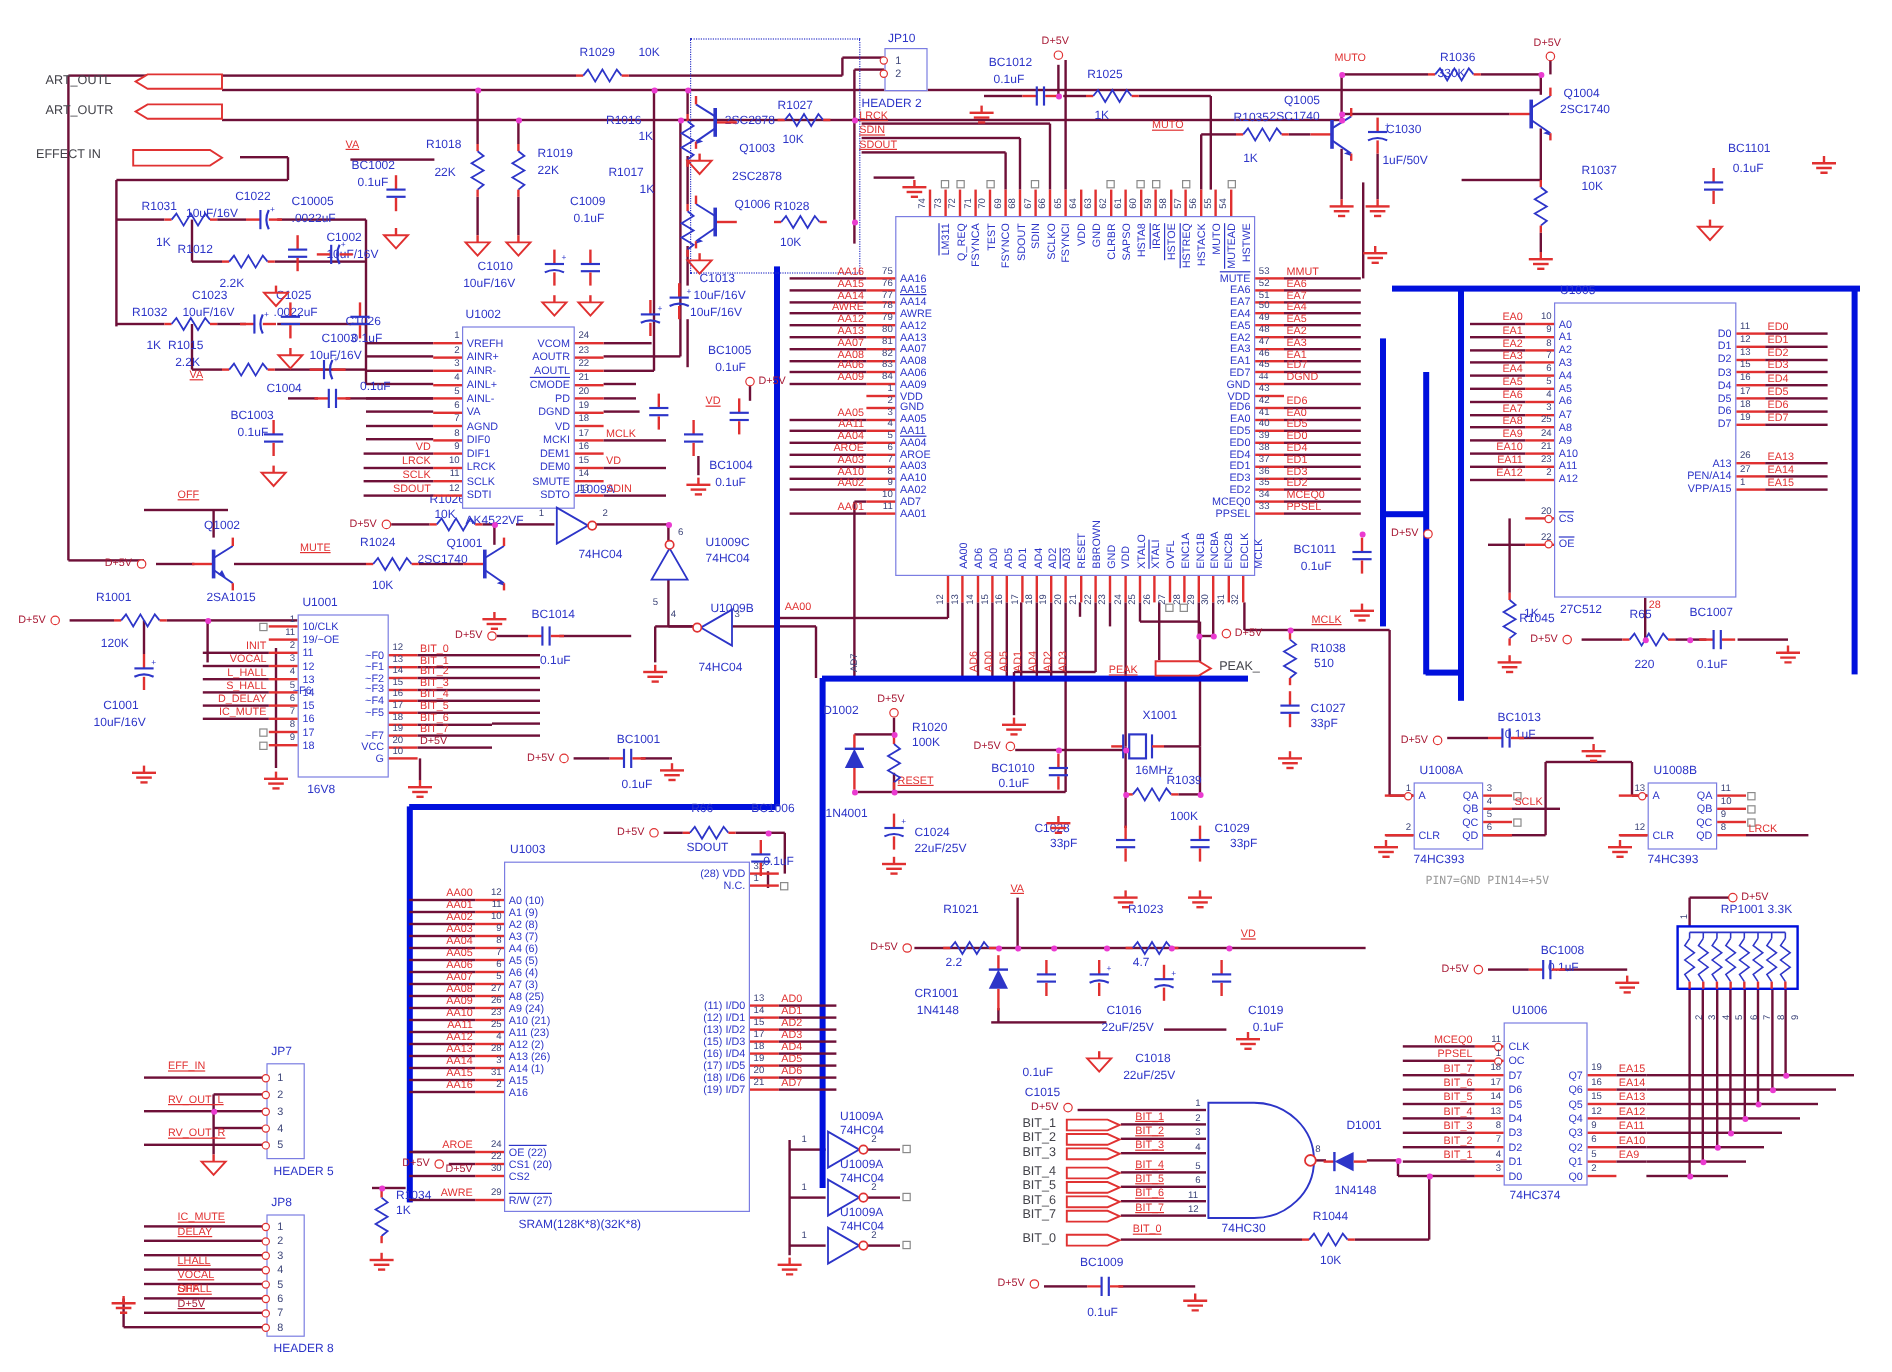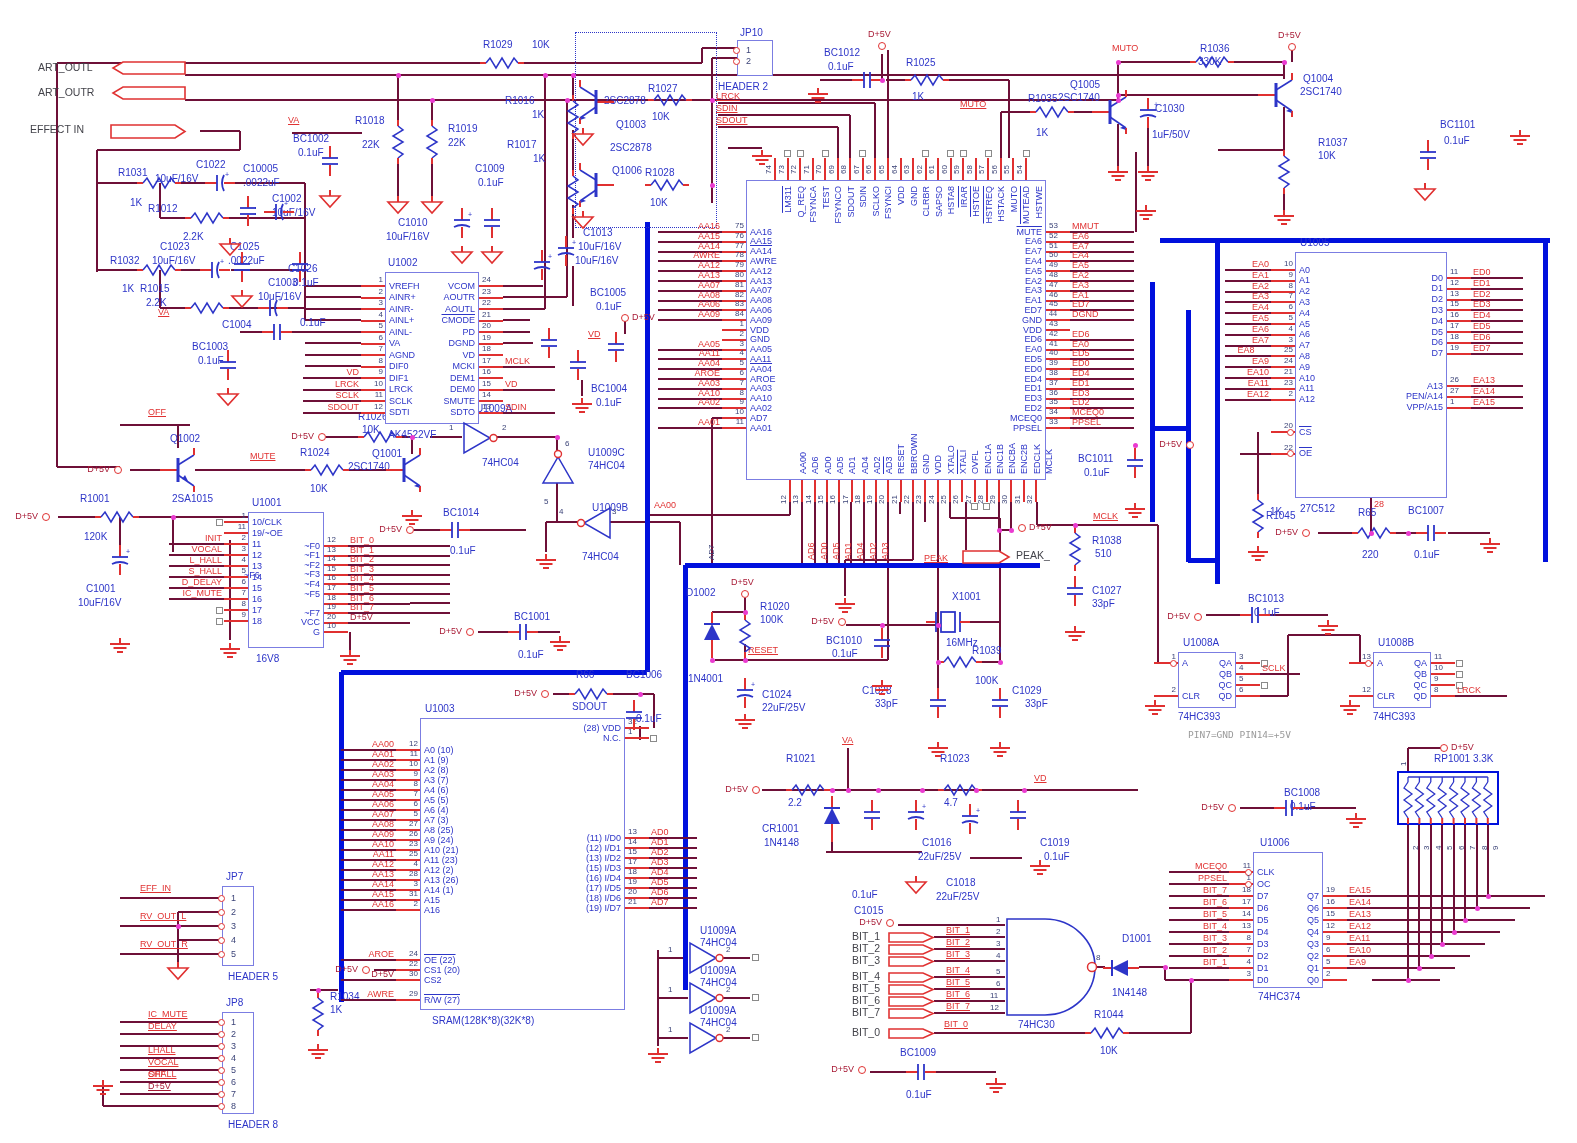--- a/index.html
+++ b/index.html
@@ -1260,21 +1260,21 @@
     <div class="pnet" style="left: 1223px; top: 323.8px; width: 46px; text-align: right;">EA6</div>
     <div class="stub" style="left: 1271px; top: 344.6px; width: 24px; height: 2px;"></div>
     <div class="pnum" style="left: 1267px; top: 334.6px; width: 26px; text-align: right;">3</div>
     <div class="pname" style="left: 1299px; top: 340.1px;">A7</div>
     <div class="wire" style="left: 1225px; top: 344.6px; width: 46px; height: 2px;"></div>
     <div class="pnet" style="left: 1223px; top: 334.6px; width: 46px; text-align: right;">EA7</div>
     <div class="stub" style="left: 1271px; top: 355.4px; width: 24px; height: 2px;"></div>
     <div class="pnum" style="left: 1267px; top: 345.4px; width: 26px; text-align: right;">25</div>
     <div class="pname" style="left: 1299px; top: 350.9px;">A8</div>
     <div class="wire" style="left: 1225px; top: 355.4px; width: 46px; height: 2px;"></div>
-    <div class="pnet" style="left: 1223px; top: 345.4px; width: 46px; text-align: center;">EA8</div>
+    <div class="pnet" style="left: 1223px; top: 345.4px; width: 46px; text-align: right;">EA8</div>
     <div class="stub" style="left: 1271px; top: 366.2px; width: 24px; height: 2px;"></div>
     <div class="pnum" style="left: 1267px; top: 356.2px; width: 26px; text-align: right;">24</div>
     <div class="pname" style="left: 1299px; top: 361.7px;">A9</div>
     <div class="wire" style="left: 1225px; top: 366.2px; width: 46px; height: 2px;"></div>
     <div class="pnet" style="left: 1223px; top: 356.2px; width: 46px; text-align: right;">EA9</div>
     <div class="stub" style="left: 1271px; top: 377px; width: 24px; height: 2px;"></div>
     <div class="pnum" style="left: 1267px; top: 367px; width: 26px; text-align: right;">21</div>
     <div class="pname" style="left: 1299px; top: 372.5px;">A10</div>
     <div class="wire" style="left: 1225px; top: 377px; width: 46px; height: 2px;"></div>
     <div class="pnet" style="left: 1223px; top: 367px; width: 46px; text-align: right;">EA10</div>

